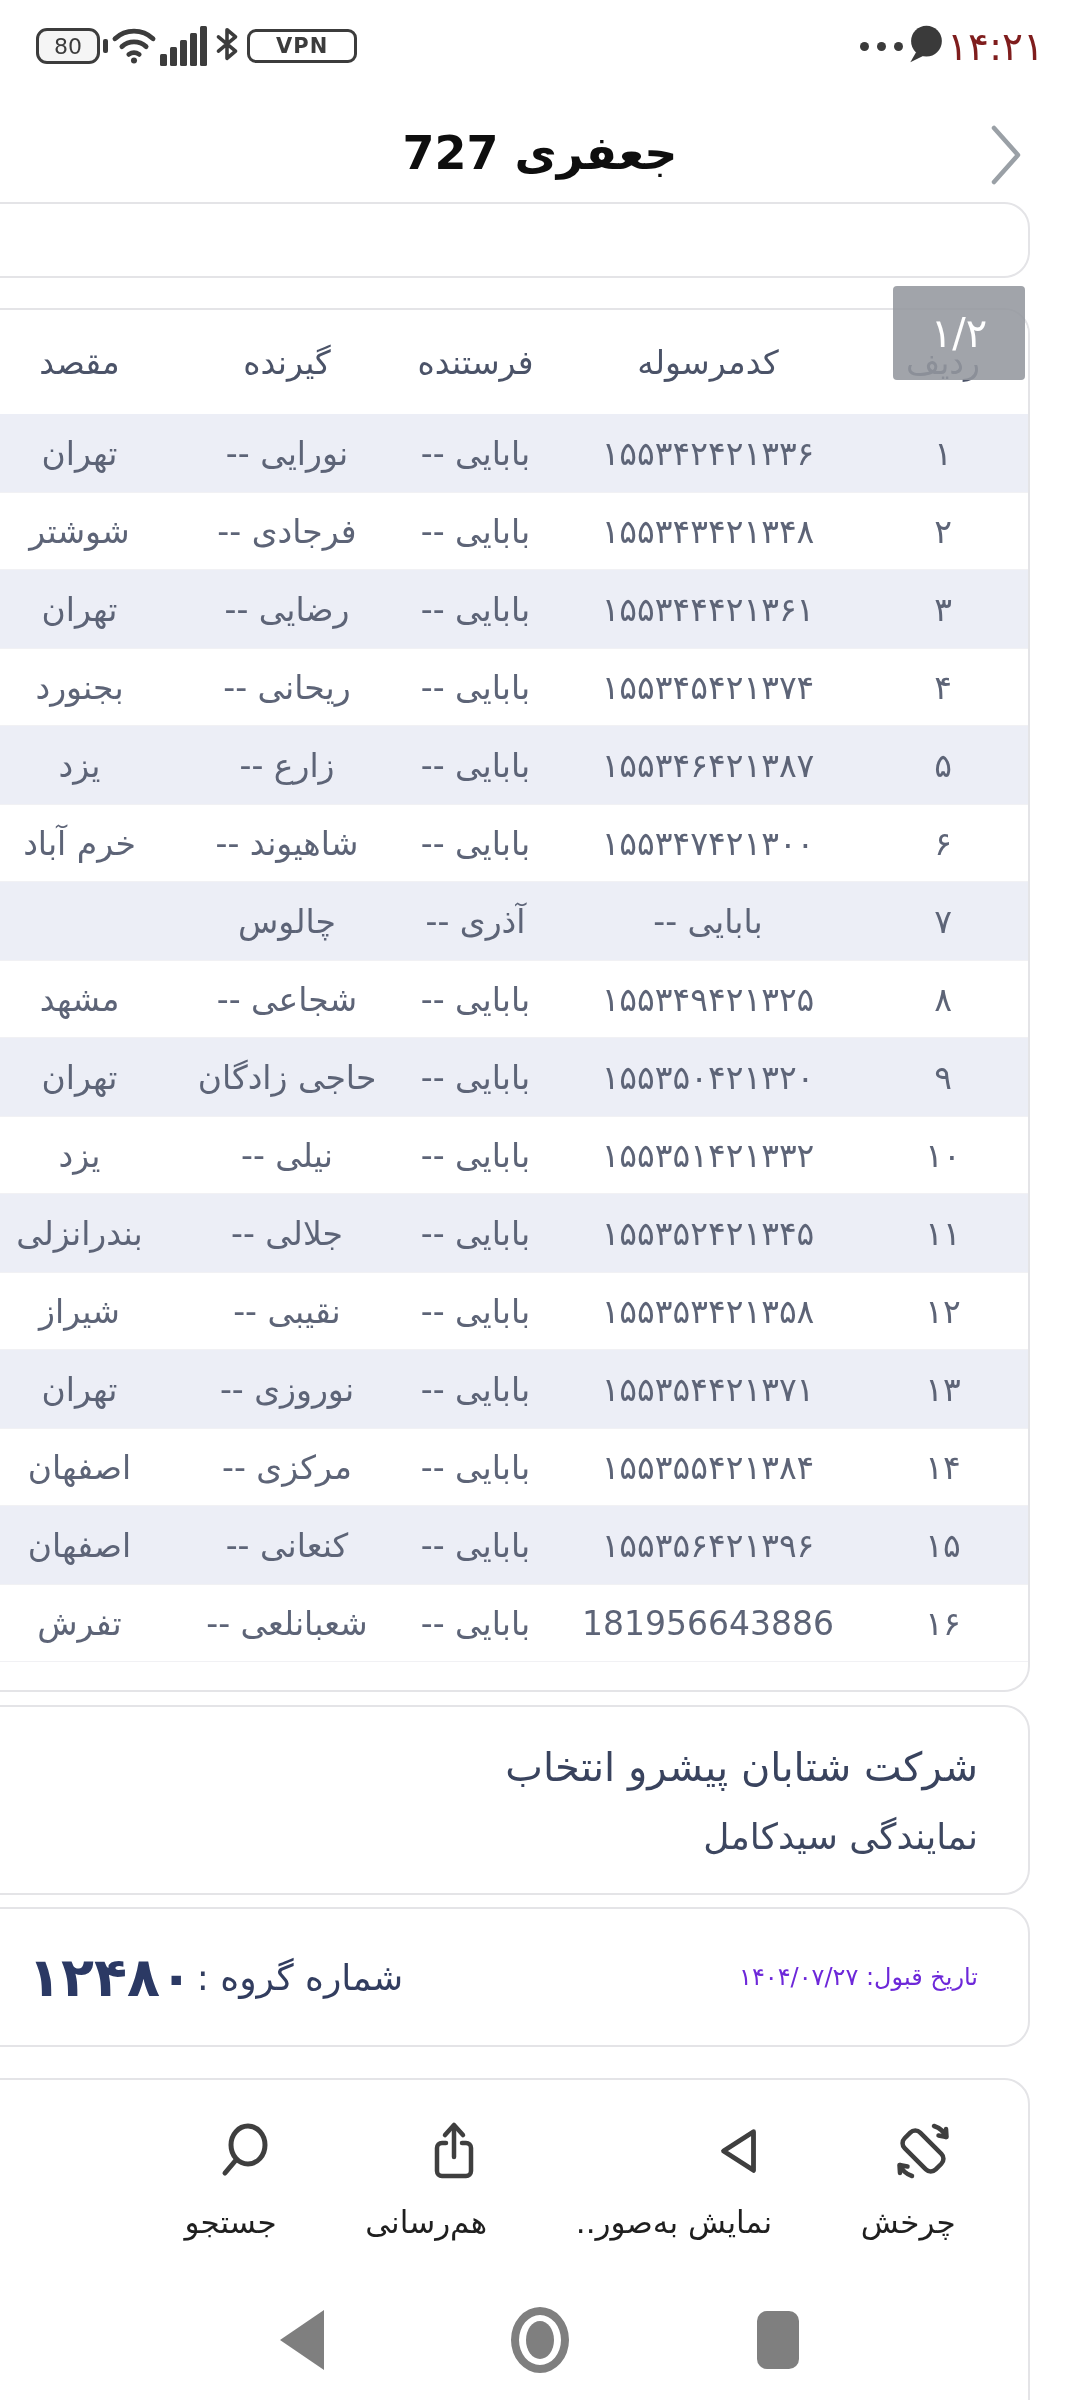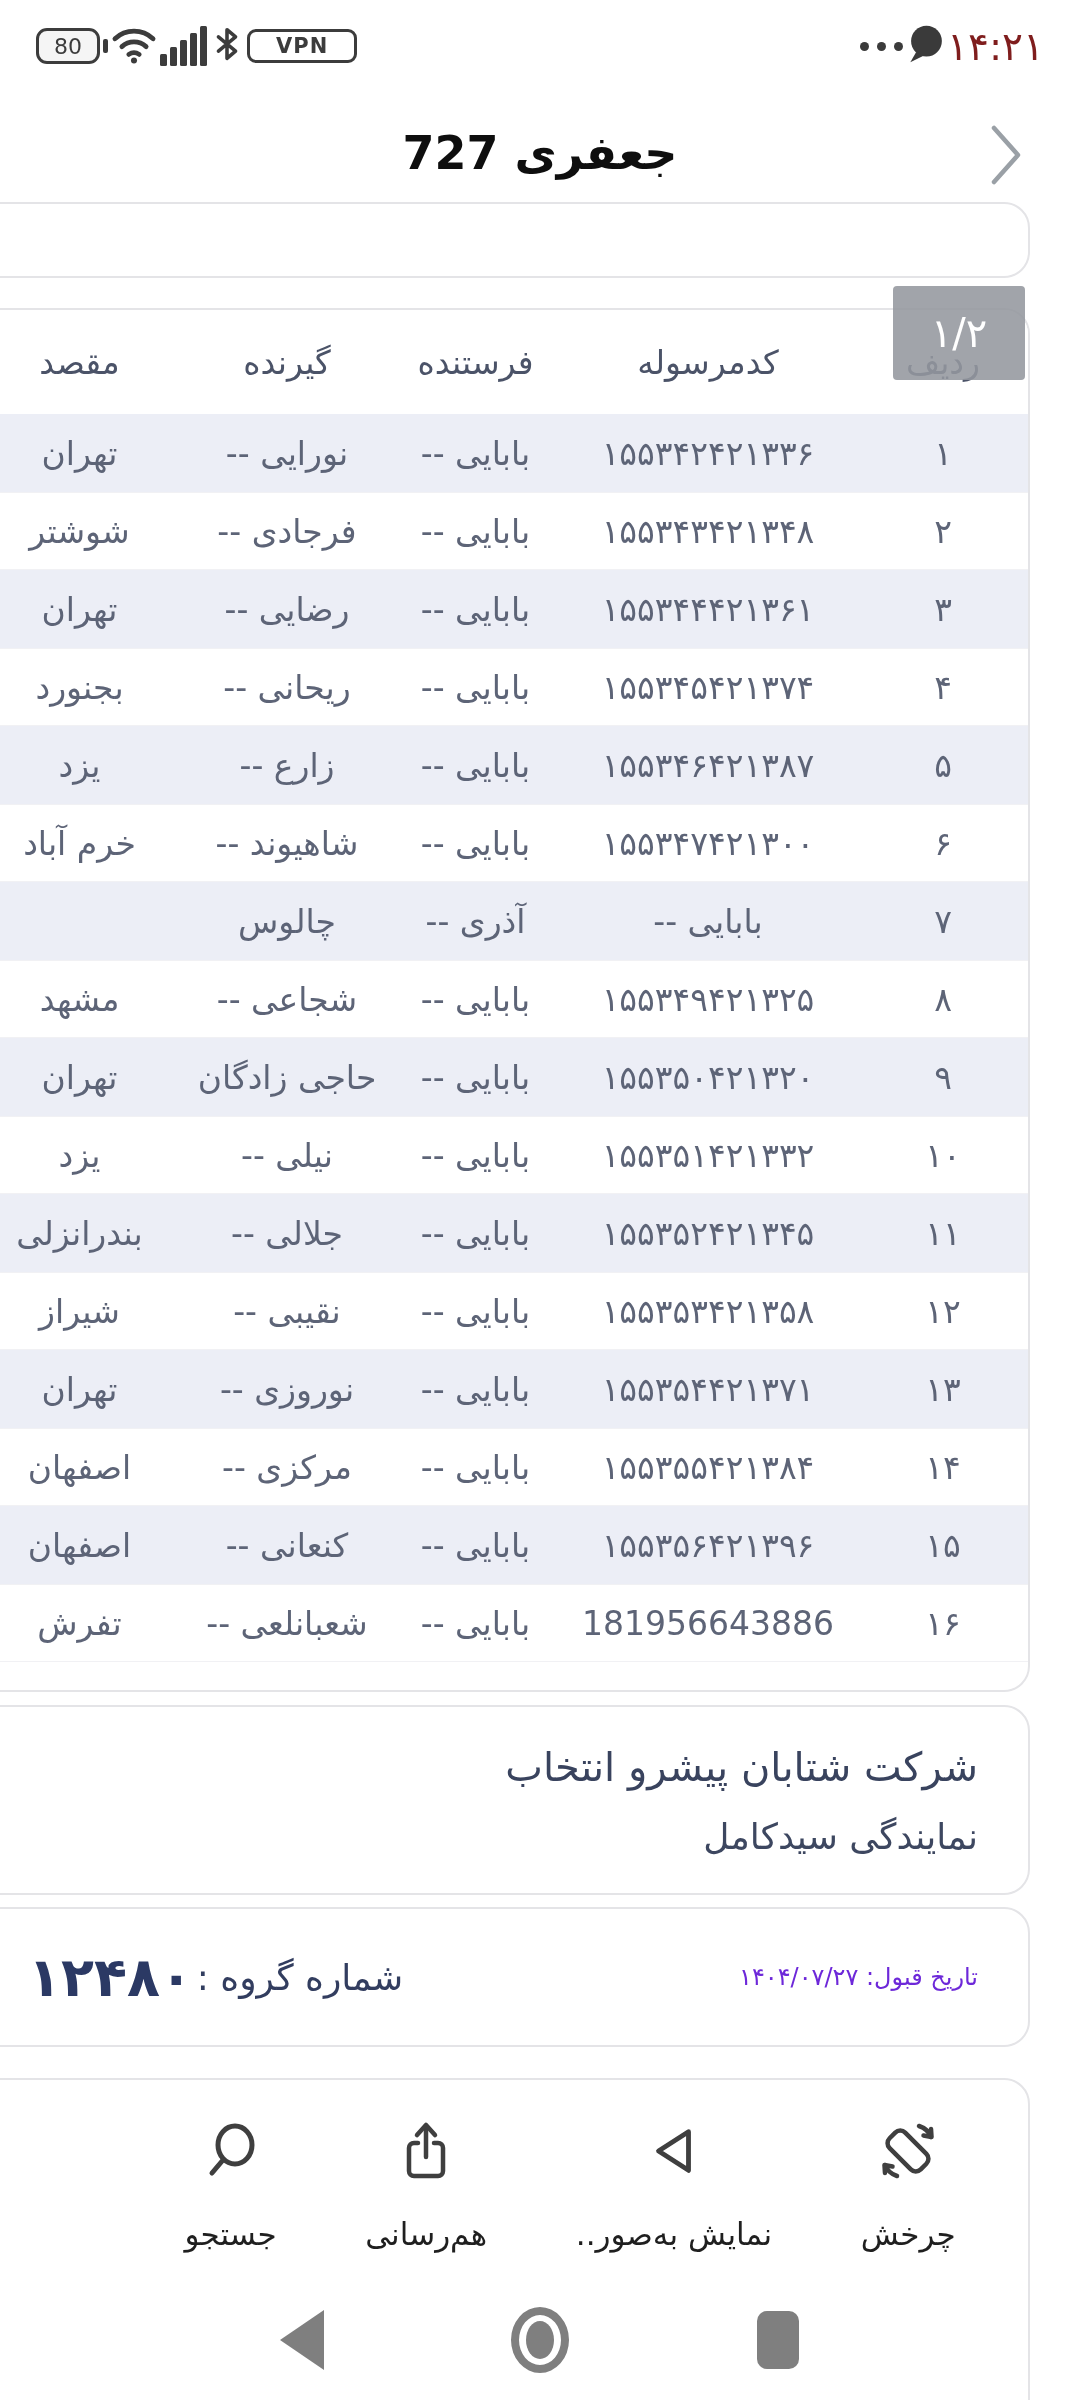--- a/index.html
+++ b/index.html
@@ -74,21 +74,21 @@
   .accept-date { font-size:24px; color:#6d28d9; }
   .group-wrap { display:flex; align-items:center; gap:4px; }
   .group-label { font-size:36px; color:#323d5f; }
   .group-number { font-size:54px; font-weight:bold; color:#2b3964; }
   
   .toolbar-card { top:2078px; height:400px; }
   .toolbar-row {
     position:absolute; top:2118px; right:80px; width:860px; z-index:3;
     display:flex; justify-content:space-around; direction:rtl;
   }
-  .tool-item { display:flex; flex-direction:column; align-items:center; gap:32px; cursor:pointer; }
+  .tool-item { display:flex; flex-direction:column; gap:20px; cursor:pointer; }
   .tool-icon { width:66px; height:66px; display:flex; align-items:center; justify-content:center; }
   .tool-label { font-size:31px; color:#1f1f1f; white-space:nowrap; }
   
   .nav-bar {
     position:absolute; top:2290px; left:0; right:0; height:100px;
     display:flex; align-items:center; justify-content:center; gap:180px; direction:ltr;
   }
   .nav-slot { width:58px; height:70px; display:flex; align-items:center; justify-content:center; cursor:pointer; }
   .nav-back {
     width:0; height:0;

